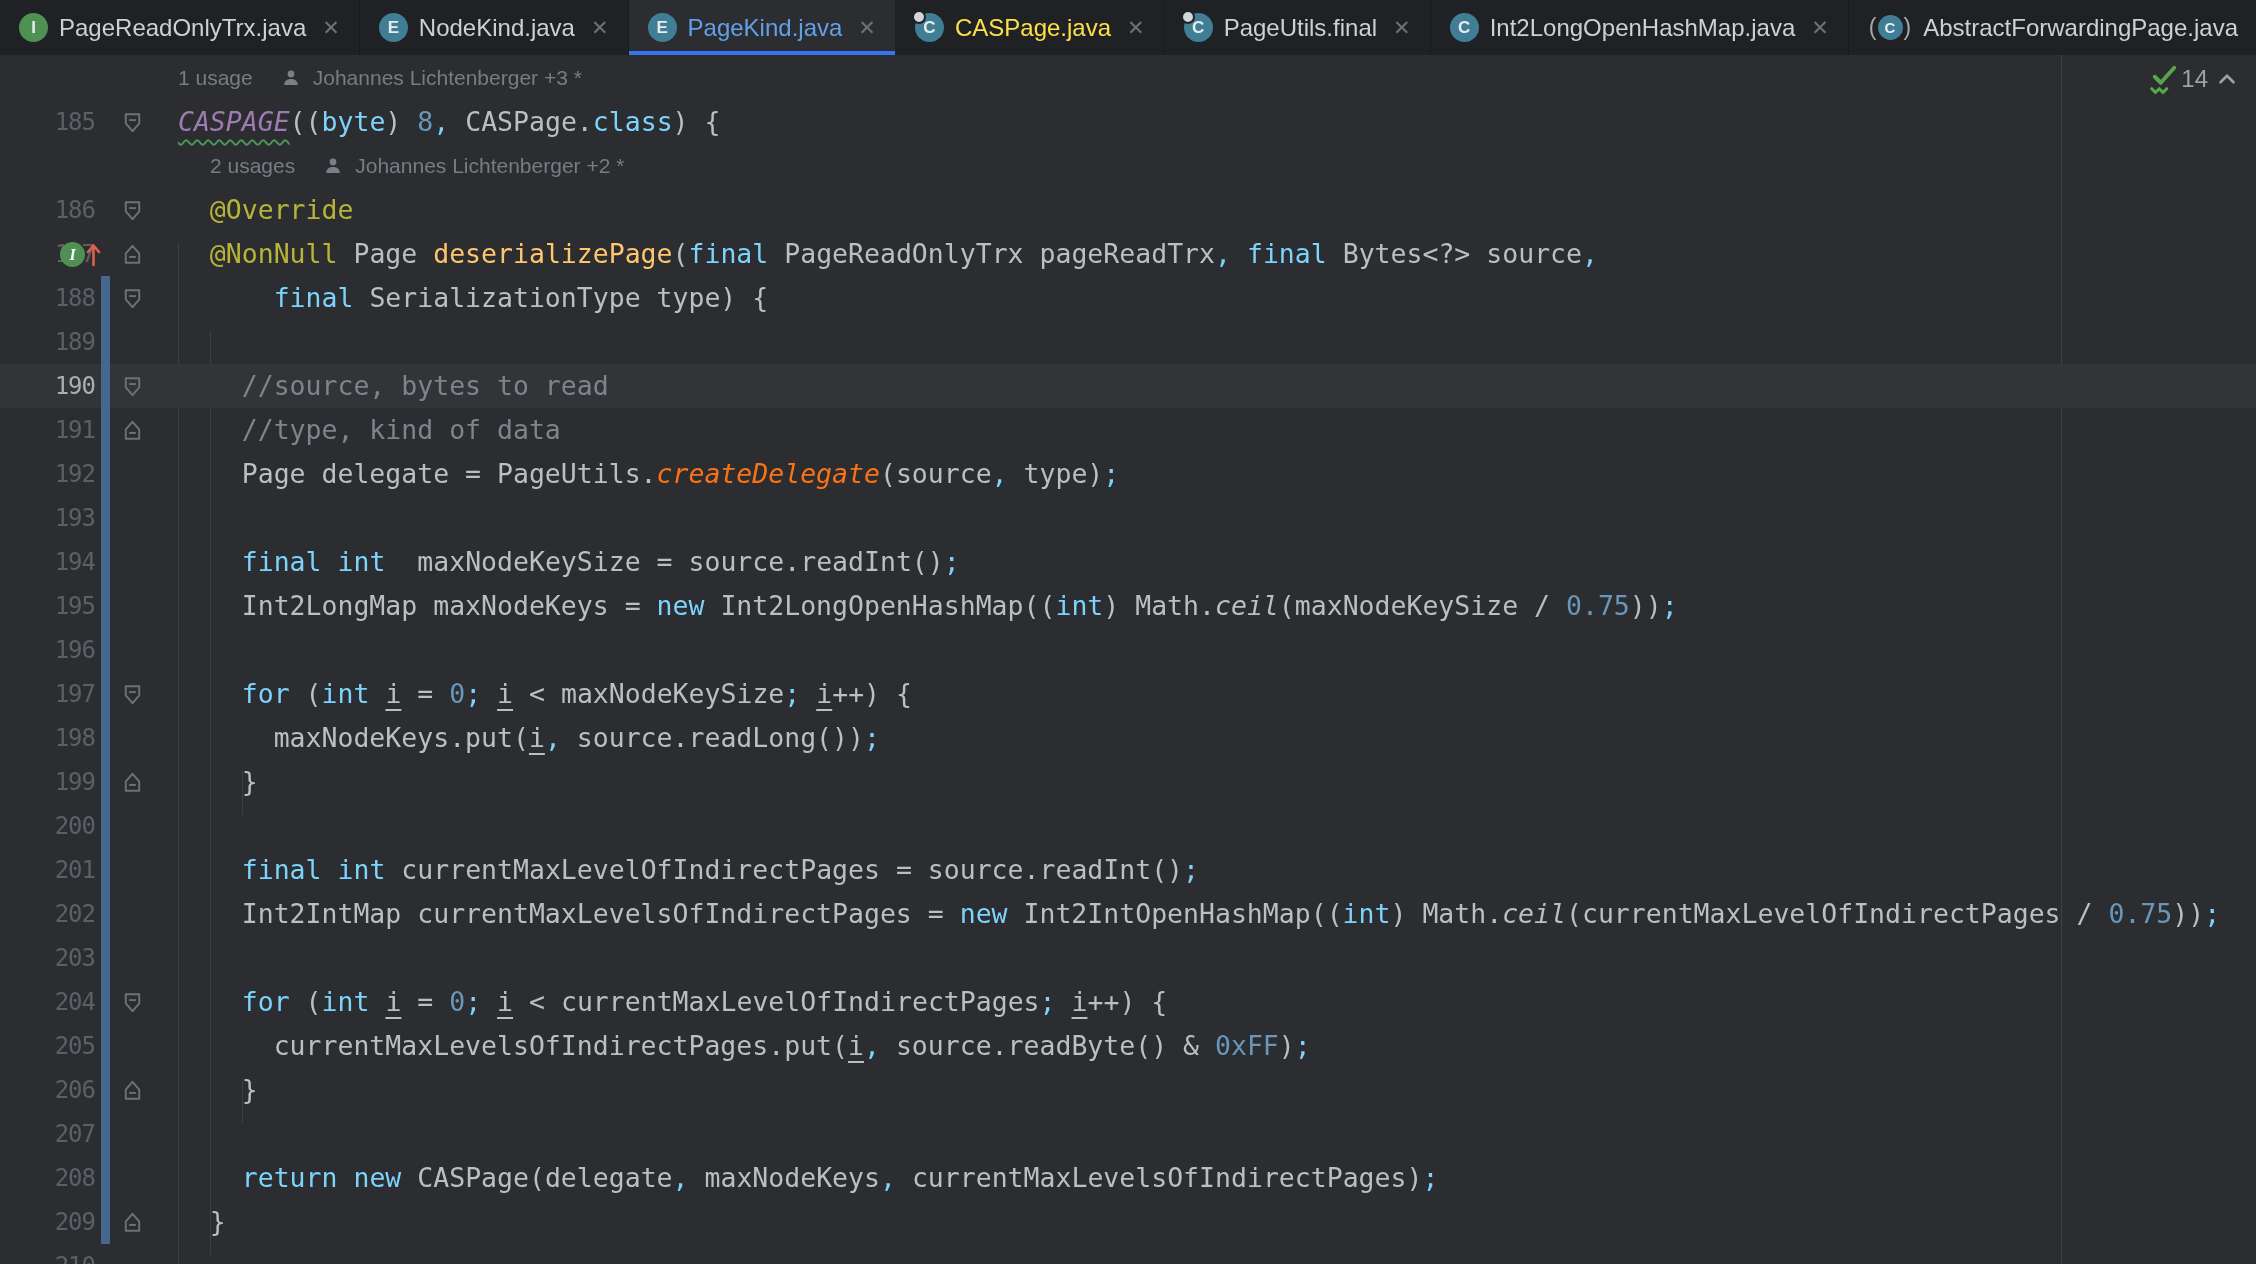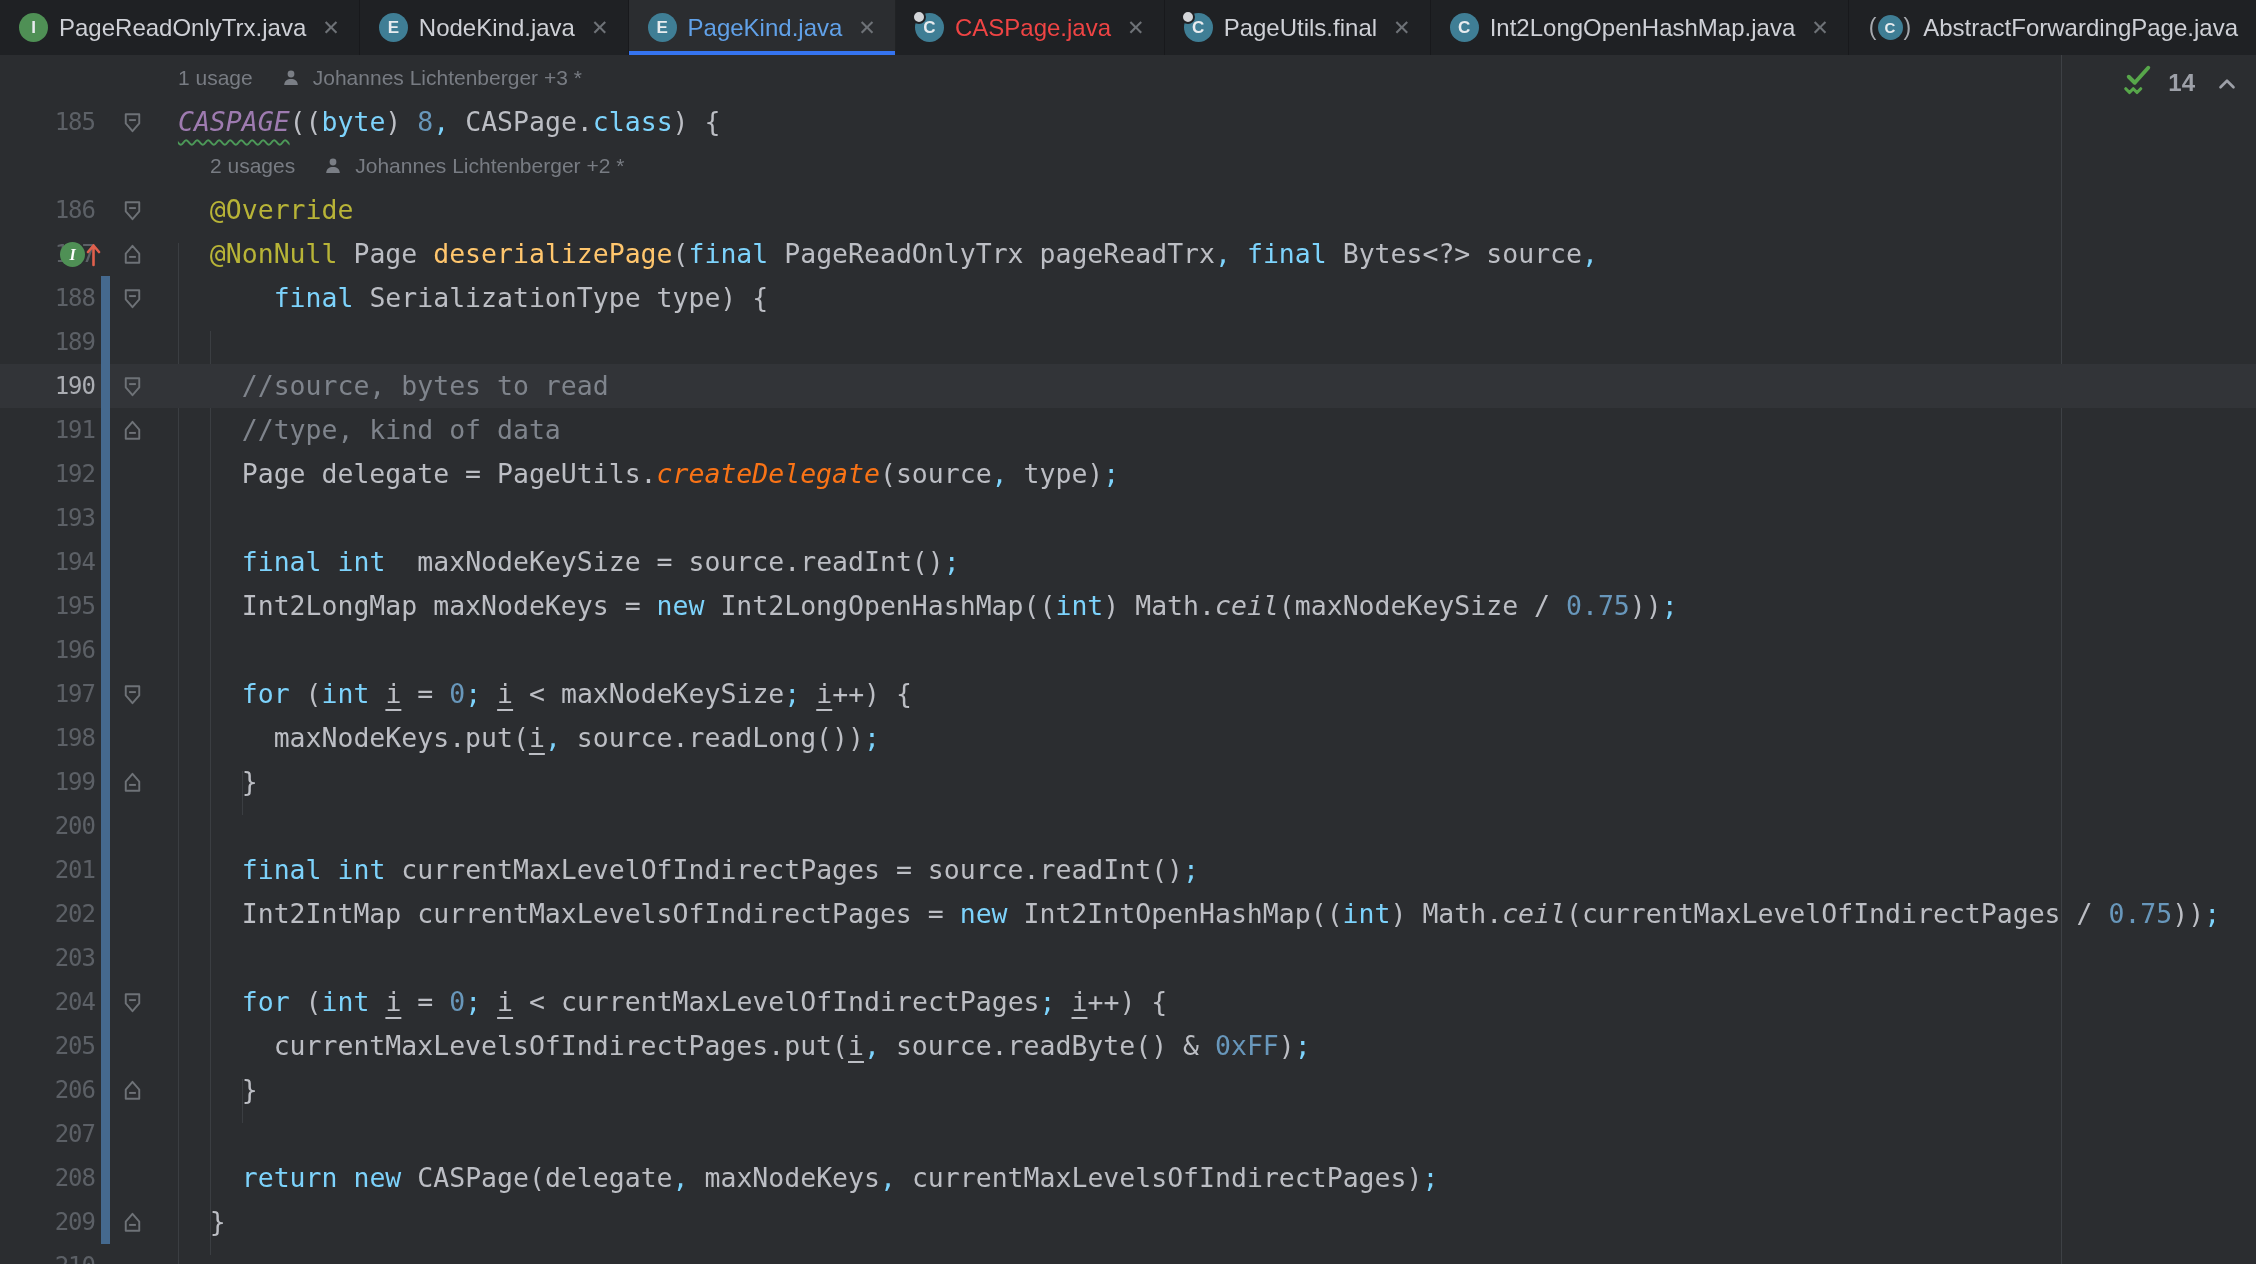--- a/index.html
+++ b/index.html
@@ -48,22 +48,22 @@
   .tk-c{color:#9E7BB0;font-style:italic;text-decoration:underline wavy;
         text-decoration-color:#4C9958;text-decoration-thickness:2px;text-underline-offset:8px;}
 
   .inlay{position:absolute;top:0;height:44px;display:flex;align-items:center;gap:12px;
          font-size:21px;color:#787C83;white-space:nowrap;}
   .inlay .usages{margin-right:16px;}
 
   .guide{position:absolute;width:1px;background:#3B3E42;z-index:0;}
   .rmargin{position:absolute;width:1px;background:#3E4145;top:0;bottom:0;z-index:0;}
 
-  .widget{position:absolute;top:61px;right:16px;display:flex;align-items:flex-end;gap:13px;
-          color:#9DA0A8;font-size:24px;z-index:6;font-weight:bold;}
+  .widget{position:absolute;top:61px;right:16px;display:flex;align-items:center;
+          color:#9DA0A8;font-size:24px;z-index:6;}
   .row > *{z-index:1;}
 </style>
 </head>
 <body>
 
 <header class="tabbar">
     <div class="tab">
       <span class="ficon">
         <span class="circ" style="background: rgb(79, 144, 85);">I</span>
       </span>
@@ -81,21 +81,21 @@
       <span class="ficon">
         <span class="circ" style="background: rgb(63, 126, 149);">E</span>
       </span>
       <span style="color: rgb(97, 161, 232);">PageKind.java</span>
       <span class="tclose">✕</span>
     </div>
     <div class="tab">
       <span class="ficon">
         <span class="circ" style="background: rgb(63, 126, 149);">C<span class="dot"></span></span>
       </span>
-      <span style="color: #ef4444;">CASPage.java</span>
+      <span style="color: #fde047;">CASPage.java</span>
       <span class="tclose">✕</span>
     </div>
     <div class="tab">
       <span class="ficon">
         <span class="circ" style="background: rgb(63, 126, 149);">C<span class="dot"></span></span>
       </span>
       <span>PageUtils.final</span>
       <span class="tclose">✕</span>
     </div>
     <div class="tab">

